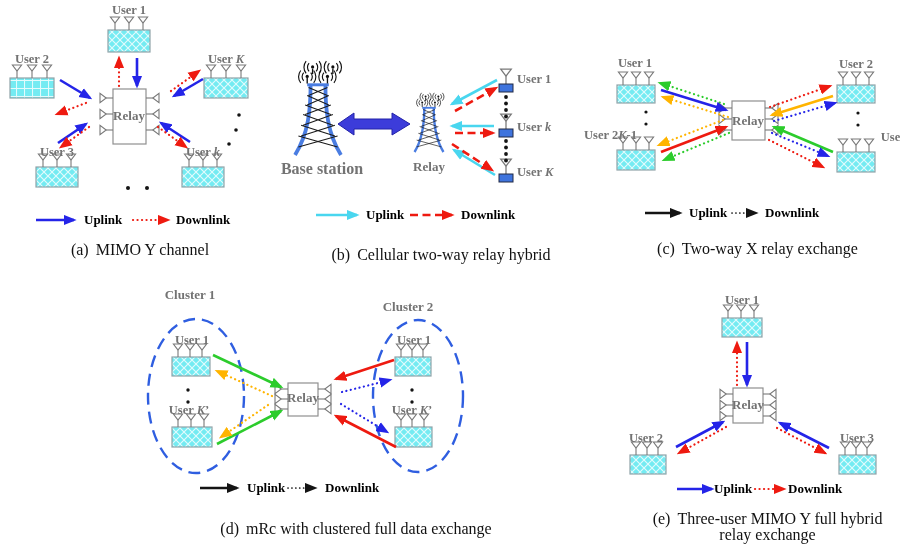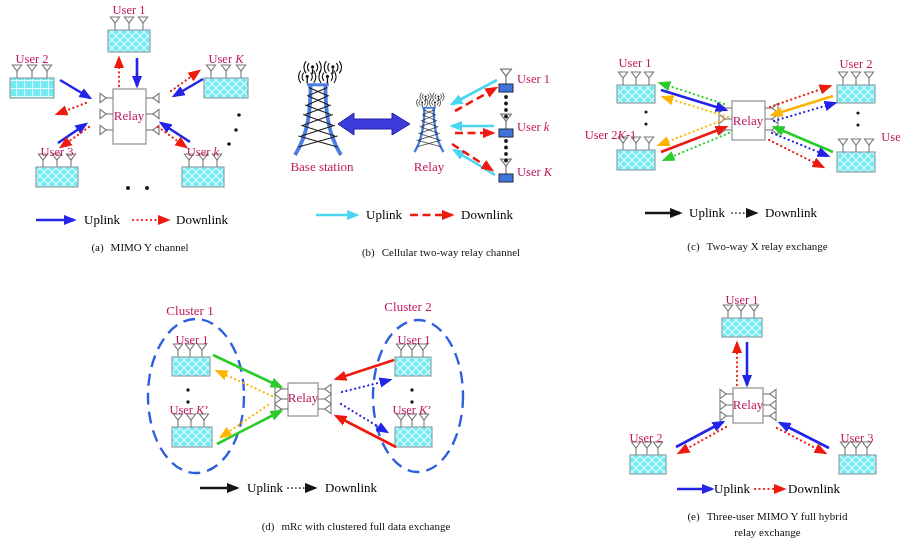--- a/index.html
+++ b/index.html
@@ -1,24 +1,24 @@
 <!DOCTYPE html>
 <html><head>
 <meta charset="utf-8">
 <style>
   html,body{margin:0;padding:0;background:#fff;}
   .stage{position:relative;width:900px;height:548px;background:#fff;overflow:hidden;
          font-family:"Liberation Serif",serif;}
   .layer{position:absolute;left:0;top:0;z-index:1;}
-  .lbl{position:absolute;font-weight:normal;font-size:12.5px;line-height:1.1;color:#be185d;
+  .lbl{position:absolute;font-weight:bold;font-size:12.5px;line-height:1.1;color:#737373;
        text-align:center;white-space:nowrap;z-index:2;}
   .lbl.la{text-align:left;}
   .it{font-style:italic;}
-  .leg{position:absolute;font-weight:normal;font-size:13px;color:#000;white-space:nowrap;z-index:2;}
-  .cap{position:absolute;font-size:11px;color:#111;text-align:center;white-space:nowrap;z-index:2;}
+  .leg{position:absolute;font-weight:bold;font-size:13px;color:#000;white-space:nowrap;z-index:2;}
+  .cap{position:absolute;font-size:16px;color:#111;text-align:center;white-space:nowrap;z-index:2;}
   .cap .tag{margin-right:7px;}
   .ln{fill:none;}
   .sol{stroke-width:2.6;}
   .dot{stroke-width:2.2;stroke-dasharray:0.1 4.4;stroke-linecap:round;}
   .dash{stroke-width:2.6;stroke-dasharray:8 4.5;}
   .dotf{stroke-width:1.7;stroke-dasharray:0.1 3.8;stroke-linecap:round;}
   .cb{stroke:#2424e8;}.cr{stroke:#ee1a10;}.cc{stroke:#49d6ef;}
   .cg{stroke:#2ccc2c;}.cy{stroke:#ffb400;}.ck{stroke:#141414;}
   .ubox{stroke:#8fa3a8;stroke-width:1.2;}
   .rbox{fill:#ffffff;stroke:#8f8f8f;stroke-width:1.2;}
@@ -333,43 +333,43 @@
   <div class="lbl" style="left:196px;top:53px;width:60px"><span>User </span><span class="it">K</span><span></span></div>
   <div class="lbl" style="left:27px;top:146px;width:60px"><span>User 3</span><span class="it"></span><span></span></div>
   <div class="lbl" style="left:173px;top:146px;width:60px"><span>User </span><span class="it">k</span><span></span></div>
   <div class="lbl" style="left:99px;top:109px;width:60px;font-size:13px">Relay</div>
   <div class="leg" style="left:84px;top:212px">Uplink</div>
   <div class="leg" style="left:176px;top:212px">Downlink</div>
   <div class="cap" style="left:40px;top:241px;width:200px"><span class="tag">(a)</span><span>MIMO Y channel</span></div>
 </div>
 
 <div>
-  <div class="lbl" style="left:265px;top:160px;width:114px;font-size:13px">Base station</div>
+  <div class="lbl" style="left:265px;top:160px;width:114px;font-size:16px">Base station</div>
   <div class="lbl" style="left:399px;top:160px;width:60px;font-size:13px">Relay</div>
   <div class="lbl la" style="left:517px;top:73px;width:60px"><span>User 1</span><span class="it"></span><span></span></div>
   <div class="lbl la" style="left:517px;top:121px;width:60px"><span>User </span><span class="it">k</span><span></span></div>
   <div class="lbl la" style="left:517px;top:166px;width:60px"><span>User </span><span class="it">K</span><span></span></div>
   <div class="leg" style="left:366px;top:207px">Uplink</div>
   <div class="leg" style="left:461px;top:207px">Downlink</div>
-  <div class="cap" style="left:306px;top:246px;width:270px"><span class="tag">(b)</span><span>Cellular two-way relay channel</span></div>
+  <div class="cap" style="left:306px;top:246px;width:270px"><span class="tag">(b)</span><span>Cellular two-way relay hybrid</span></div>
 </div>
 
 <div>
   <div class="lbl" style="left:605px;top:57px;width:60px"><span>User 1</span><span class="it"></span><span></span></div>
   <div class="lbl" style="left:568px;top:129px;width:85px"><span>User 2</span><span class="it">K</span><span>-1</span></div>
   <div class="lbl" style="left:826px;top:58px;width:60px"><span>User 2</span><span class="it"></span><span></span></div>
   <div class="lbl" style="left:872px;top:131px;width:60px"><span>User 2</span><span class="it">K</span><span></span></div>
   <div class="lbl" style="left:717px;top:114px;width:62px;font-size:13px">Relay</div>
   <div class="leg" style="left:689px;top:205px">Uplink</div>
   <div class="leg" style="left:765px;top:205px">Downlink</div>
   <div class="cap" style="left:650px;top:240px;width:215px"><span class="tag">(c)</span><span>Two-way X relay exchange</span></div>
 </div>
 
 <div>
-  <div class="lbl" style="left:150px;top:304px;width:80px;font-size:13px">Cluster 1</div>
+  <div class="lbl" style="left:150px;top:288px;width:80px;font-size:13px">Cluster 1</div>
   <div class="lbl" style="left:366px;top:300px;width:84px;font-size:13px">Cluster 2</div>
   <div class="lbl" style="left:157px;top:334px;width:70px"><span>User 1</span><span class="it"></span><span></span></div>
   <div class="lbl" style="left:152px;top:404px;width:74px"><span>User </span><span class="it">K</span><span>’</span></div>
   <div class="lbl" style="left:379px;top:334px;width:70px"><span>User 1</span><span class="it"></span><span></span></div>
   <div class="lbl" style="left:375px;top:404px;width:74px"><span>User </span><span class="it">K</span><span>’</span></div>
   <div class="lbl" style="left:273px;top:391px;width:60px;font-size:13px">Relay</div>
   <div class="leg" style="left:247px;top:480px">Uplink</div>
   <div class="leg" style="left:325px;top:480px">Downlink</div>
   <div class="cap" style="left:206px;top:520px;width:300px"><span class="tag">(d)</span><span>mRc with clustered full data exchange</span></div>
 </div>

